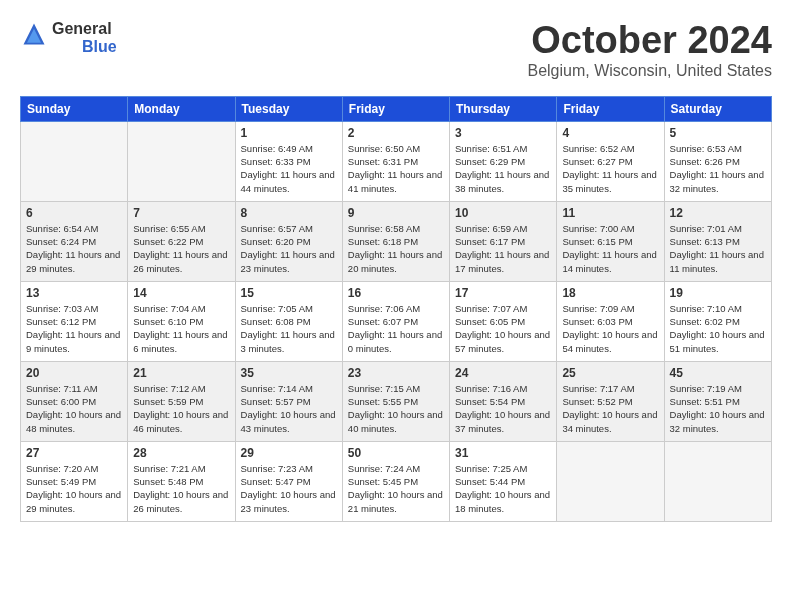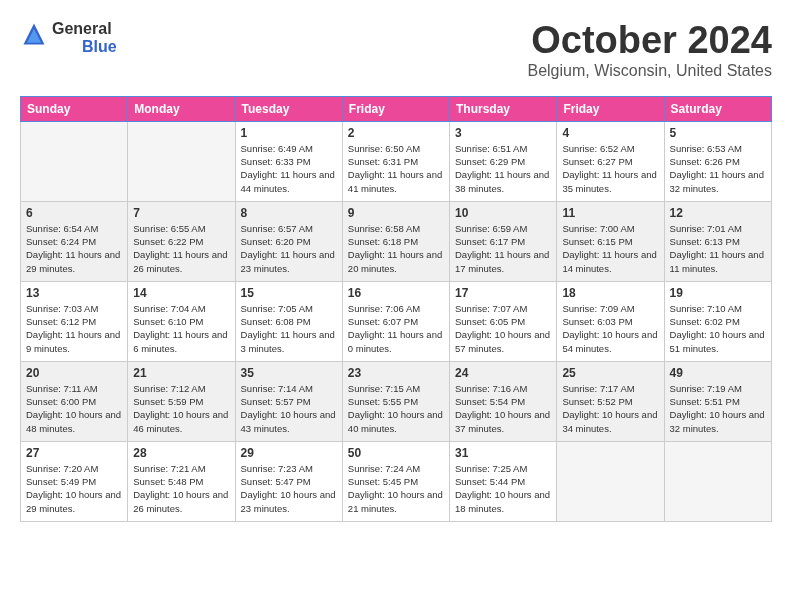--- a/index.html
+++ b/index.html
@@ -52,21 +52,21 @@
     .location {
       font-size: 16px;
       color: #555;
     }
     .calendar {
       width: 100%;
       border-collapse: collapse;
       font-size: 10.5px;
     }
     .calendar th {
-      background-color: #ec4899;
+      background-color: #1d4ed8;
       color: #fff;
       text-align: left;
       padding: 5px 6px;
       font-size: 12px;
       font-weight: bold;
       border: 1px solid #5588dd;
     }
     .calendar td {
       border: 1px solid #ccc;
       vertical-align: top;
@@ -230,21 +230,21 @@
         </td>
         <td>
           <div class="day-number">24</div>
           <div class="day-info">Sunrise: 7:16 AM<br>Sunset: 5:54 PM<br>Daylight: 10 hours and 37 minutes.</div>
         </td>
         <td>
           <div class="day-number">25</div>
           <div class="day-info">Sunrise: 7:17 AM<br>Sunset: 5:52 PM<br>Daylight: 10 hours and 34 minutes.</div>
         </td>
         <td>
-          <div class="day-number">49</div>
+          <div class="day-number">45</div>
           <div class="day-info">Sunrise: 7:19 AM<br>Sunset: 5:51 PM<br>Daylight: 10 hours and 32 minutes.</div>
         </td>
       </tr>
       <tr>
         <td>
           <div class="day-number">27</div>
           <div class="day-info">Sunrise: 7:20 AM<br>Sunset: 5:49 PM<br>Daylight: 10 hours and 29 minutes.</div>
         </td>
         <td>
           <div class="day-number">28</div>

